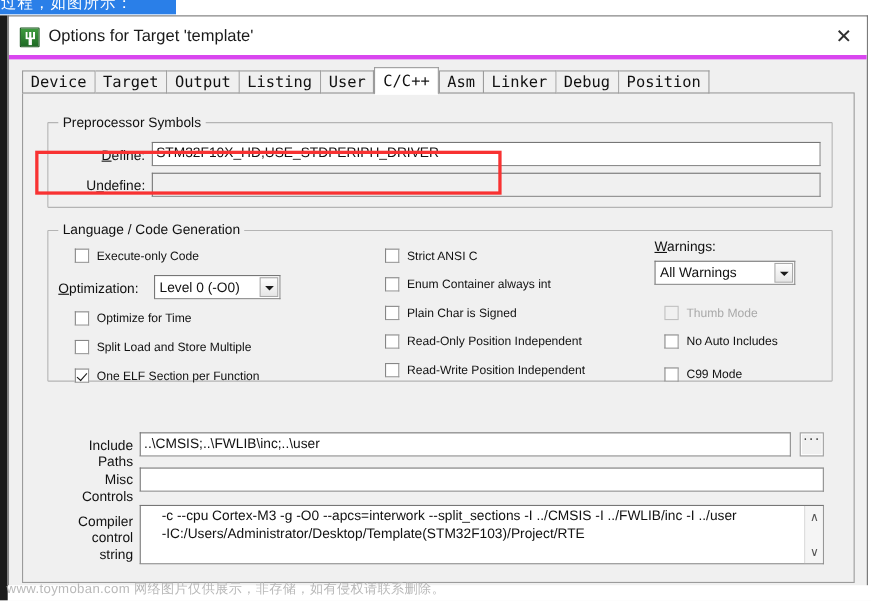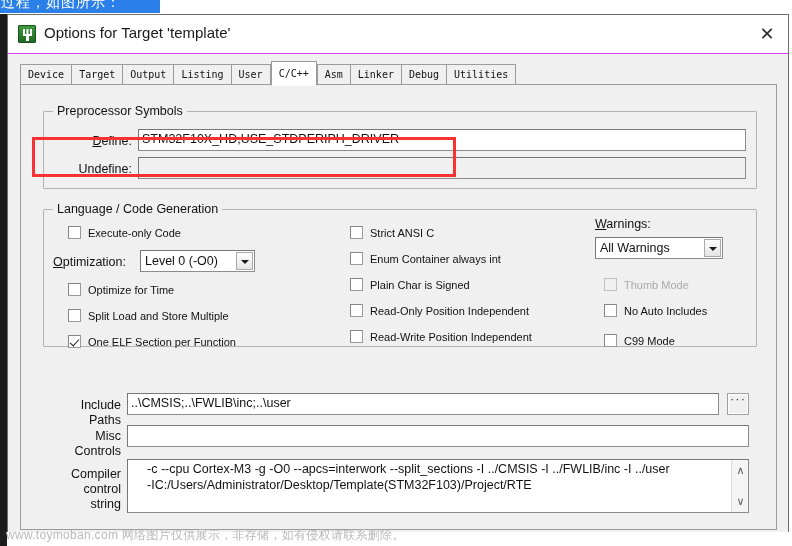--- a/index.html
+++ b/index.html
@@ -46,21 +46,21 @@
     width: 782px; height: 518px;
     background: #f0f0f0;
     border: 1px solid #6e6e6e;
     border-bottom: none;
     overflow: hidden;
   }
   .titlebar {
     position: relative;
     height: 39px;
     background: #ffffff;
-    border-bottom: 1px solid #d946ef;
+    border-bottom: 4px solid #d946ef;
   }
   .title-icon {
     position: absolute;
     left: 10px; top: 10px;
     width: 18px; height: 18px;
     background: linear-gradient(#3e9b3e, #1f6b25);
     border: 1px solid #17551b;
     border-radius: 1px;
   }
   .title-icon::before {
@@ -101,21 +101,21 @@
   .tabs {
     position: absolute;
     left: 12px; top: 46px;
     height: 24px;
     display: flex;
     align-items: flex-end;
     z-index: 5;
   }
   .tab {
     font-family: "DejaVu Sans Mono", monospace;
-    font-size: 10px;
+    font-size: 14px;
     color: #111;
     padding: 3px 7px 4px 7px;
     background: #f0f0f0;
     border: 1px solid #9b9b9b;
     border-bottom: 1px solid #9b9b9b;
     border-left: none;
     position: relative;
     height: 21px;
     line-height: 14px;
     white-space: nowrap;
@@ -339,21 +339,21 @@
     <div class="tabs">
       <div class="tab">Device</div>
       <div class="tab">Target</div>
       <div class="tab">Output</div>
       <div class="tab">Listing</div>
       <div class="tab">User</div>
       <div class="tab sel">C/C++</div>
       <div class="tab">Asm</div>
       <div class="tab">Linker</div>
       <div class="tab">Debug</div>
-      <div class="tab">Utilities</div>
+      <div class="tab">Position</div>
     </div>
 
     <div class="tabpage">
 
       <div class="group" style="left:22px; top:26px; width:714px; height:78px;">
         <div class="group-title">Preprocessor Symbols</div>
 
         <div class="lbl right" style="left:10px; top:22px; width:78px;"><u>D</u>efine:</div>
         <div class="field" style="left:94px; top:17px; width:608px; height:22px;">STM32F10X_HD,USE_STDPERIPH_DRIVER</div>
 

